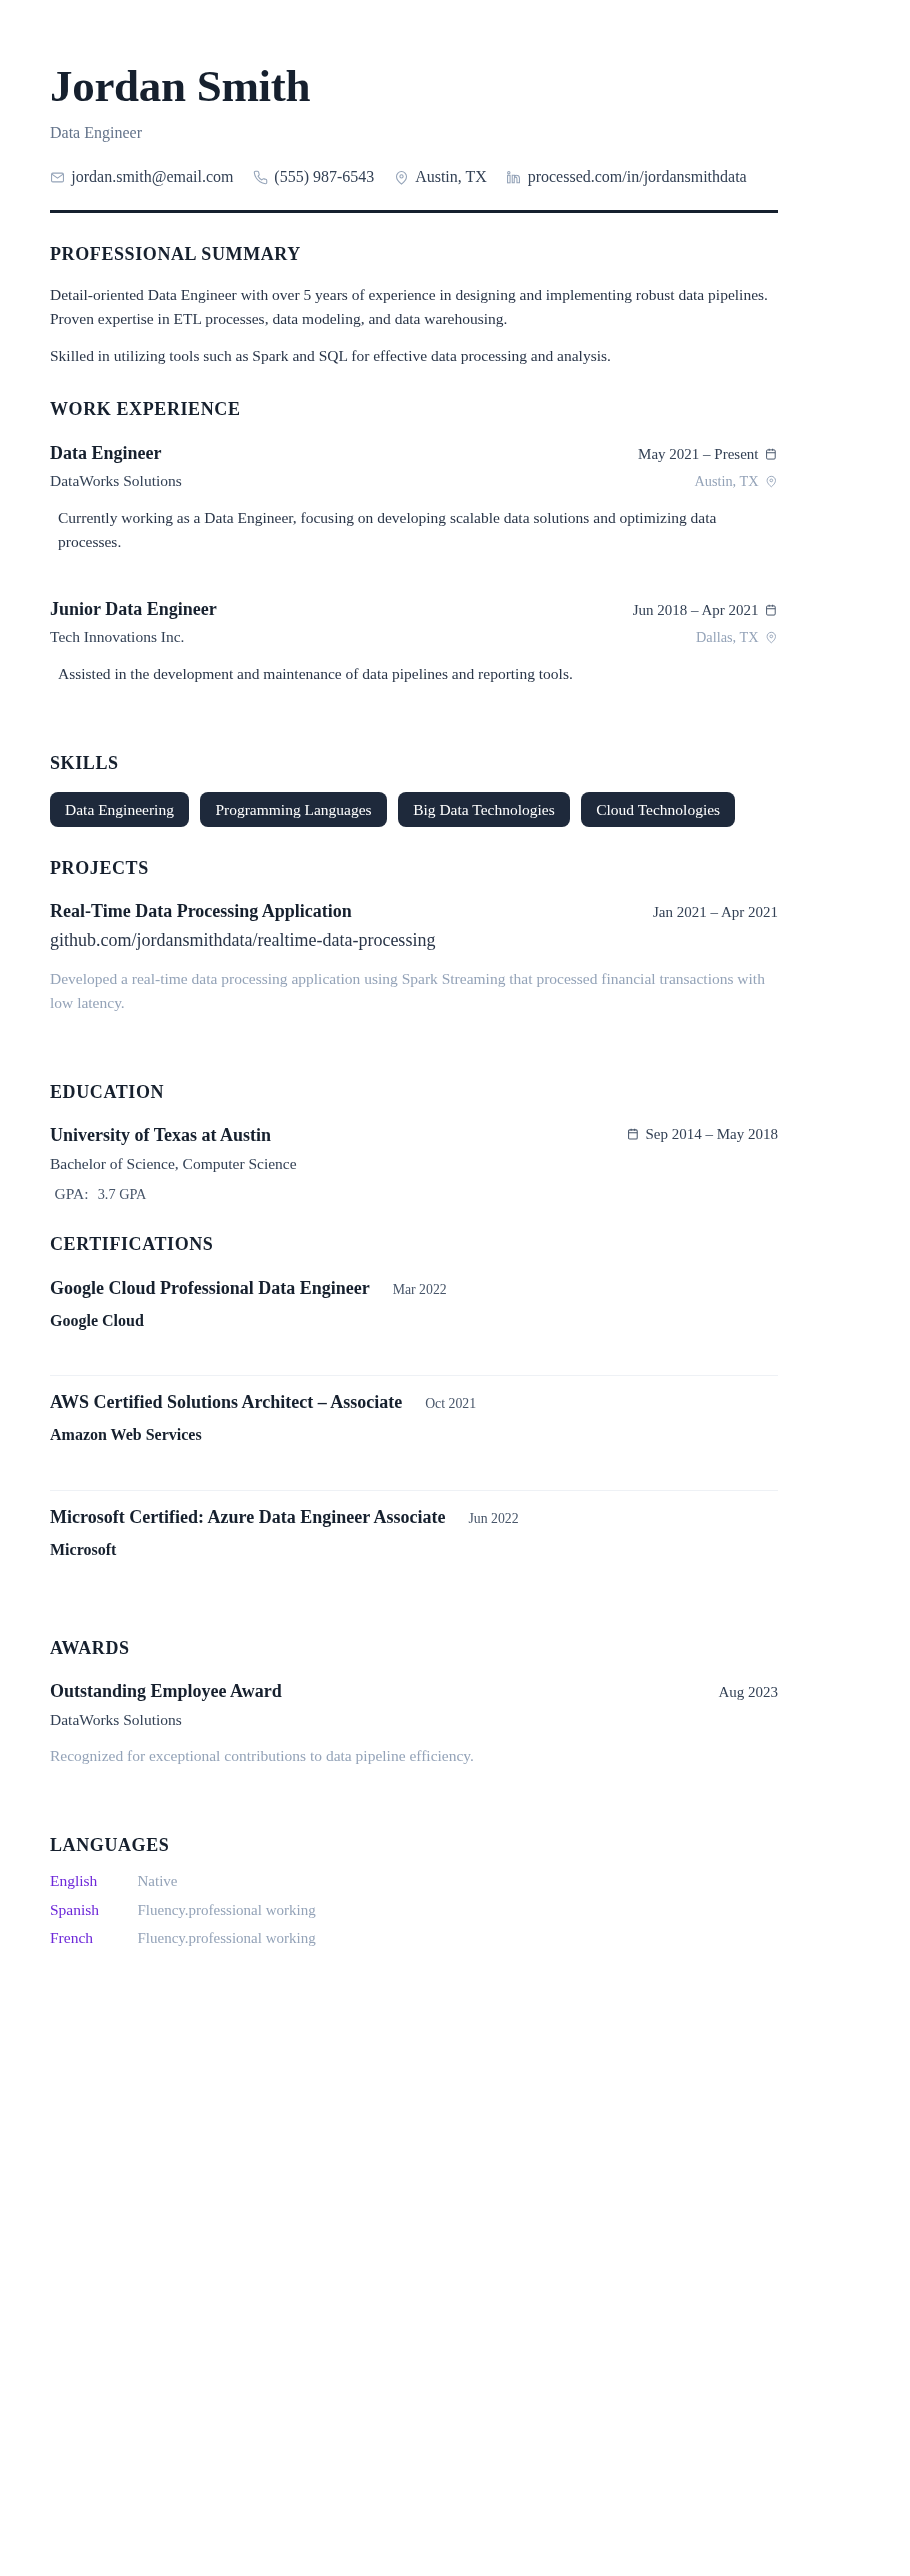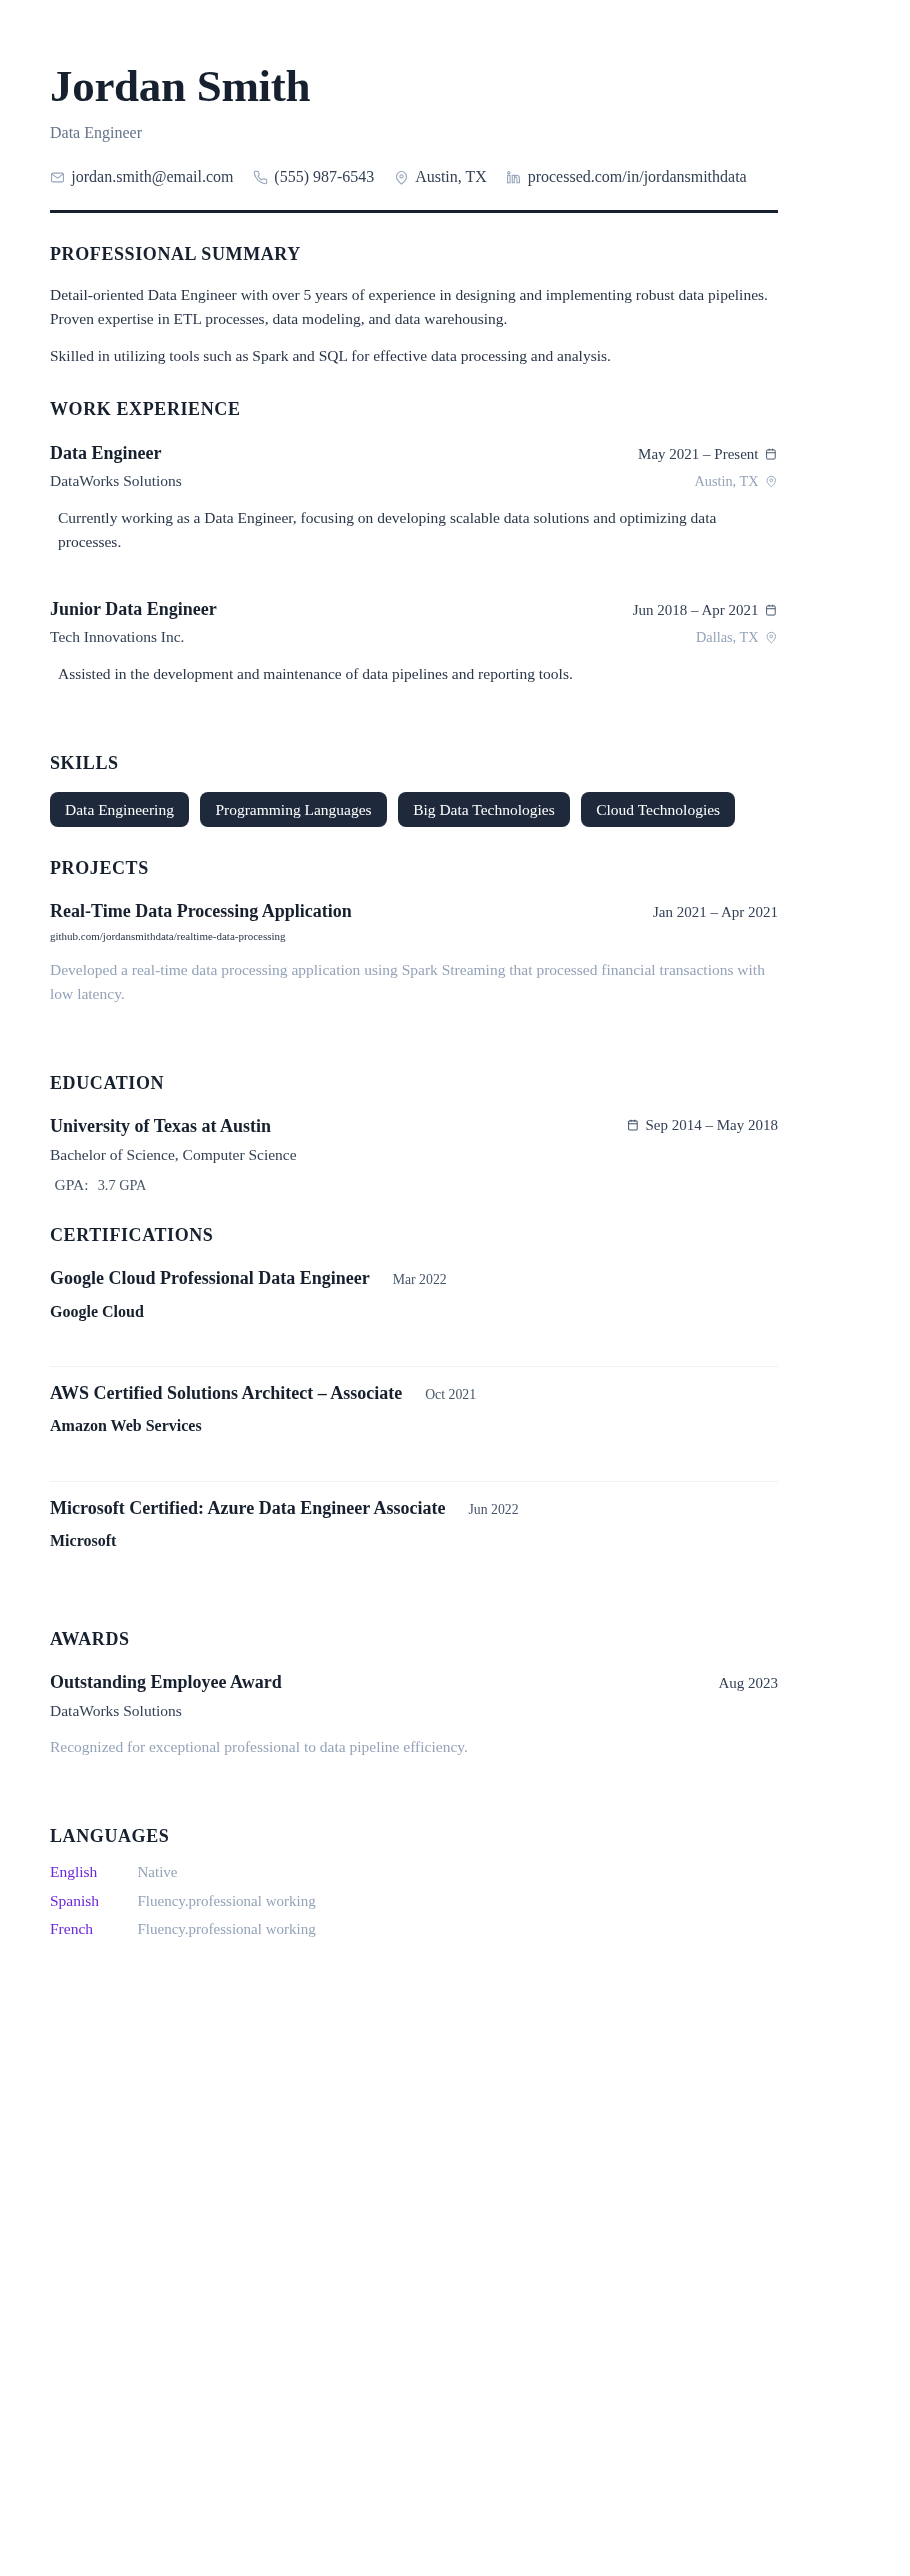--- a/index.html
+++ b/index.html
@@ -180,21 +180,21 @@
     border-radius: 8px;
     padding: 9.2px 15px;
     font-size: 15.5px;
     line-height: 1.1;
     white-space: nowrap;
   }
 
   
   .project-url {
     margin-top: 5.7px;
-    font-size: 11px;
+    font-size: 18px;
     color: #293548;
     line-height: 1.3;
   }
 
   
   .edu-degree {
     margin-top: 8px;
     font-size: 15.5px;
     color: #334155;
   }
@@ -471,21 +471,21 @@
 
   <div class="section">
     <div class="section-title">AWARDS</div>
 
     <div class="entry">
       <div class="entry-line">
         <span class="entry-title">Outstanding Employee Award</span>
         <span class="entry-meta">Aug 2023</span>
       </div>
       <div class="edu-degree">DataWorks Solutions</div>
-      <div class="entry-desc muted">Recognized for exceptional professional to data pipeline efficiency.</div>
+      <div class="entry-desc muted">Recognized for exceptional contributions to data pipeline efficiency.</div>
     </div>
   </div>
 
   <div class="spacer-lg"></div>
 
   <div class="section">
     <div class="section-title">LANGUAGES</div>
     <div class="lang-list">
       <div class="lang-row">
         <span class="lang-name">English</span>

